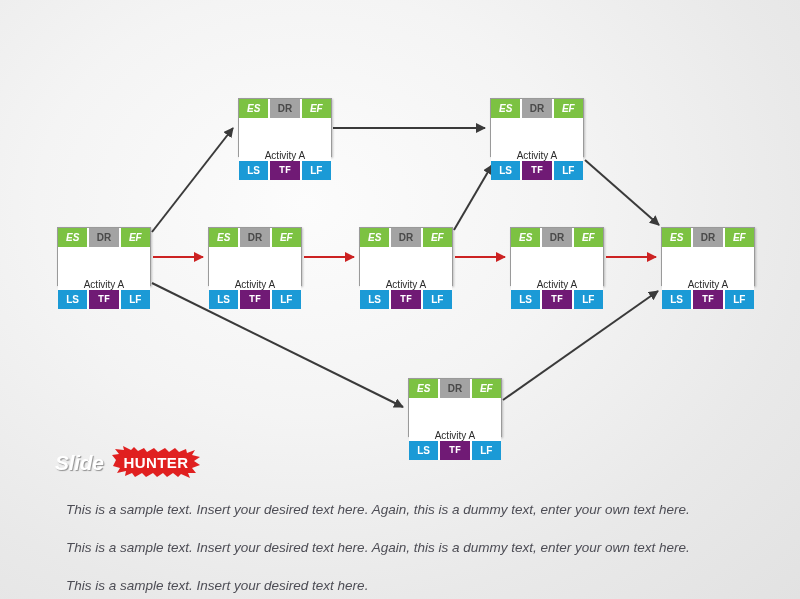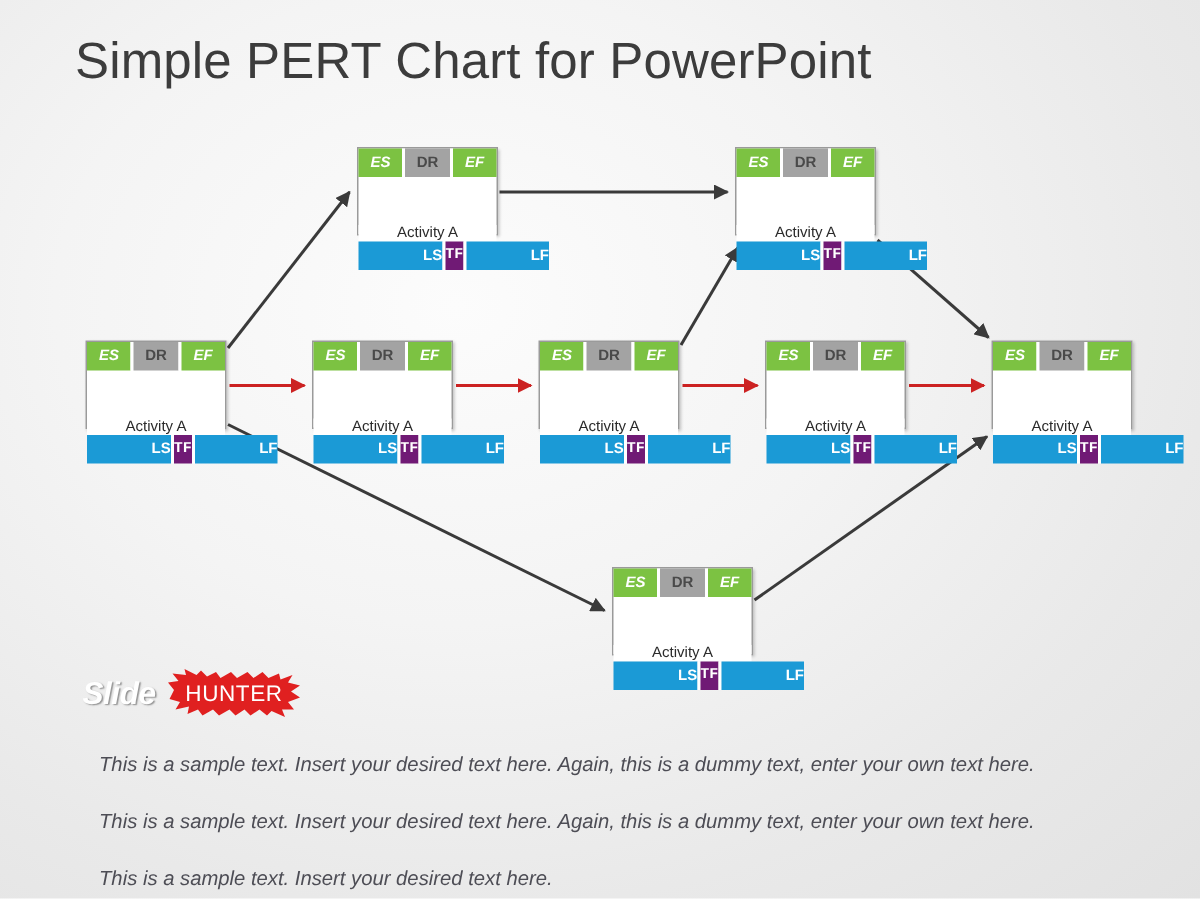--- a/index.html
+++ b/index.html
@@ -72,21 +72,21 @@
     font-size: 10px;
     font-weight: bold;
     color: #ffffff;
     line-height: 1;
   }
   .cell.green { background: #7cc242; font-style: italic; }
   .cell.grey {
     background: #a3a3a3;
     color: #4a4a4a;
   }
-  .cell.blue { background: #1b9ad6; padding-left: 43px; }
+  .cell.blue { background: #1b9ad6; }
   .cell.orange { background: #701a75; font-family: Liberation Mono, monospace; }
   .cell-gap { flex: 0 0 2px; background: #ffffff; }
   .activity {
     flex: 1 1 auto;
     display: flex;
     align-items: center;
     justify-content: center;
     background: #ffffff;
     font-size: 10px;
     font-weight: normal;
@@ -129,21 +129,21 @@
   #logo-hunter {
     position: absolute;
     left: 0;
     top: 0;
     width: 88px;
     height: 32px;
     display: flex;
     align-items: center;
     justify-content: center;
     font-size: 15px;
-    font-weight: normal;
+    font-weight: bold;
     color: #ffffff;
     letter-spacing: 0.4px;
   }
 
   
   #body-text {
     position: absolute;
     left: 50px;
     top: 483px;
     width: 720px;
@@ -155,21 +155,20 @@
   #body-text p {
     margin: 16px;
     white-space: nowrap;
   }
 </style>
 </head>
 <body>
 
 <div id="slide">
 
-  <div id="title">Simple PERT Chart for PowerPoint</div>
 
   <svg id="connectors" viewBox="0 0 800 599" xmlns="http://www.w3.org/2000/svg">
     <defs>
       <marker id="arrow-black" viewBox="0 0 10 10" refX="9" refY="5" markerWidth="5" markerHeight="5" orient="auto-start-reverse">
         <path d="M 0 0 L 10 5 L 0 10 z" fill="#3a3a3a"></path>
       </marker>
       <marker id="arrow-red" viewBox="0 0 10 10" refX="9" refY="5" markerWidth="5" markerHeight="5" orient="auto-start-reverse">
         <path d="M 0 0 L 10 5 L 0 10 z" fill="#cc2222"></path>
       </marker>
     </defs>

